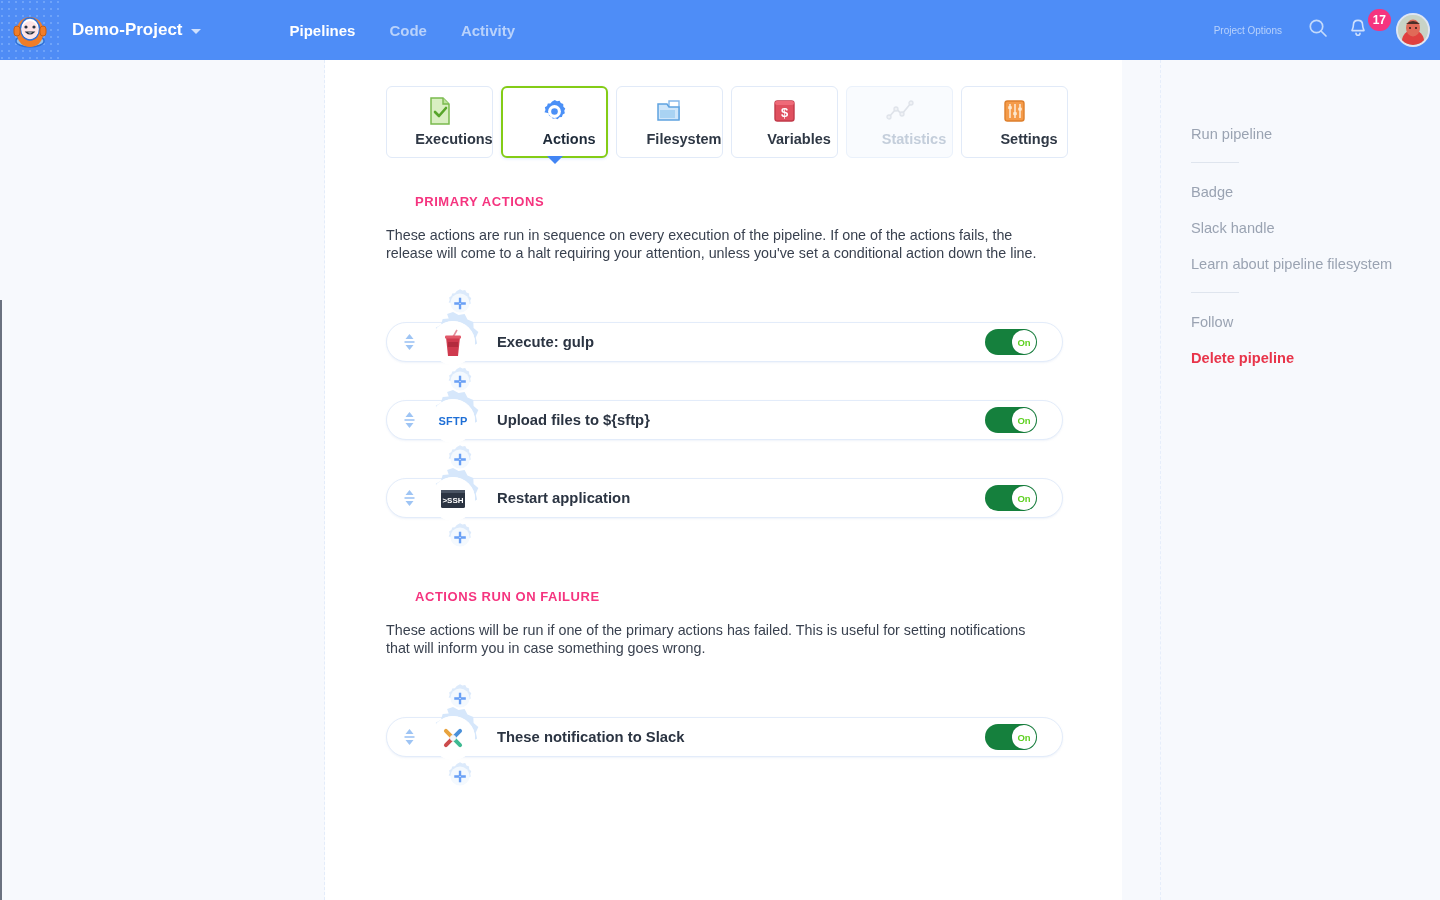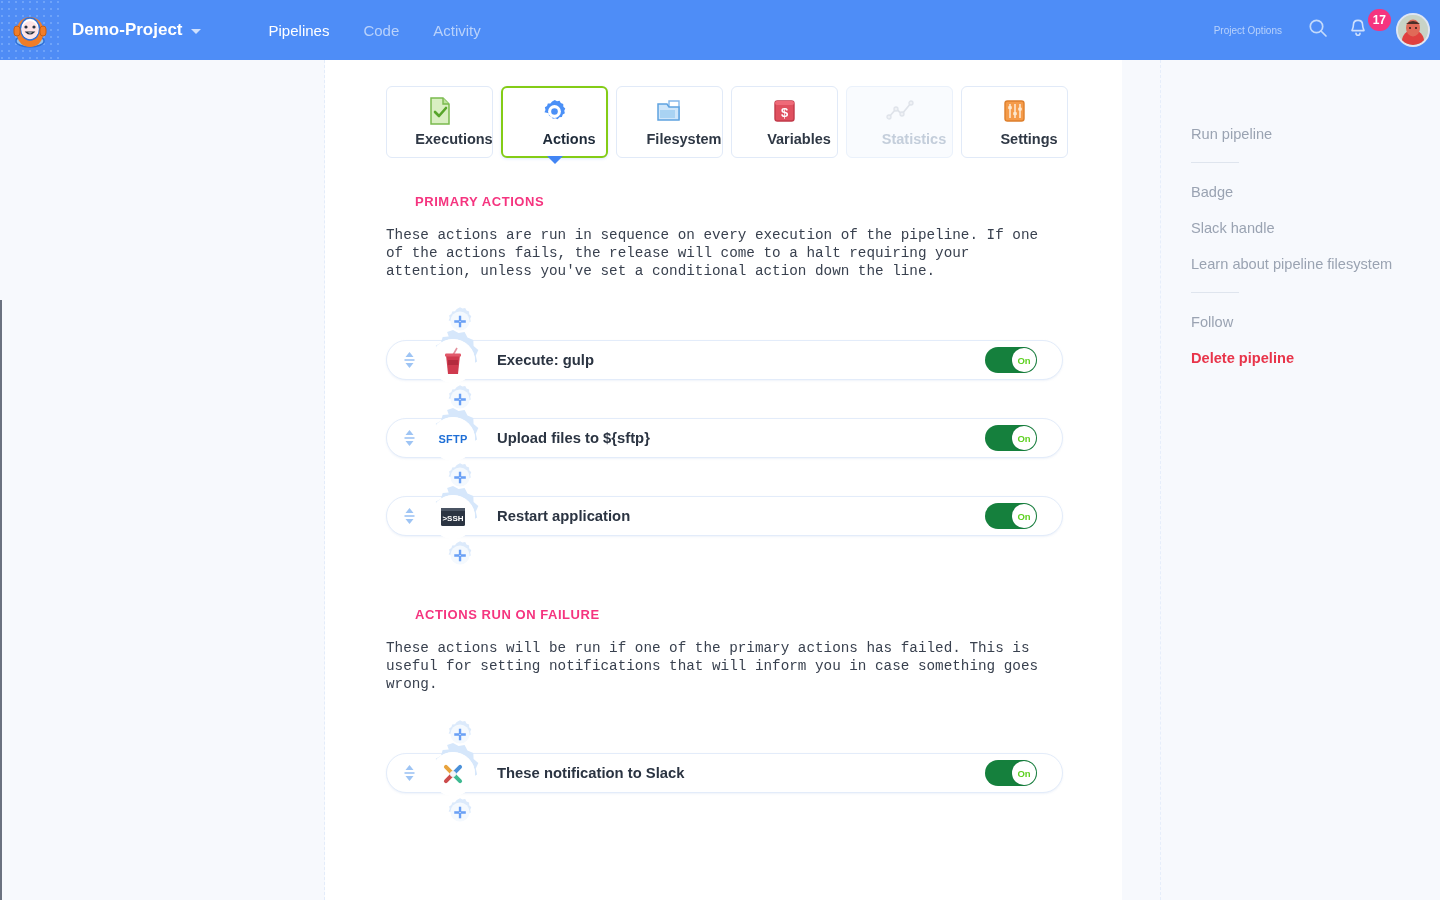--- a/index.html
+++ b/index.html
@@ -38,21 +38,22 @@
   .caret-down {
     width: 0; height: 0;
     border-left: 5px solid transparent;
     border-right: 5px solid transparent;
     border-top: 5px solid #cfe0fd;
     margin-top: 3px;
   }
 
   .nav-links {
     display: flex; align-items: center; gap: 34px;
-    margin-left: 68px;
+    margin-left: 89px;
+    font-weight: bold;
   }
   .nav-link {
     font-size: 15px; color: #b9d2fb; cursor: pointer; white-space: nowrap;
   }
   .nav-link.active { color: #ffffff; }
 
   .topbar-right {
     position: absolute; right: 0; top: 0; height: 60px;
     display: flex; align-items: center; gap: 0px;
   }
@@ -146,21 +147,21 @@
   
   .section-title {
     margin: 36px 0 0 90px;
     font-size: 13px; font-weight: bold;
     letter-spacing: .55px;
     color: #f5347f;
   }
   .section-desc {
     margin: 17px 0 0 61px;
     width: 665px;
-    font-size: 14.3px; line-height: 18px; color: #39414f; font-family: Liberation Mono, monospace;
+    font-size: 14.3px; line-height: 18px; color: #39414f;
   }
 
   
   .action-list { margin-top: 22px; position: relative; }
 
   .connector {
     height: 38px;
     display: flex; align-items: center;
     padding-left: 120px;
   }

